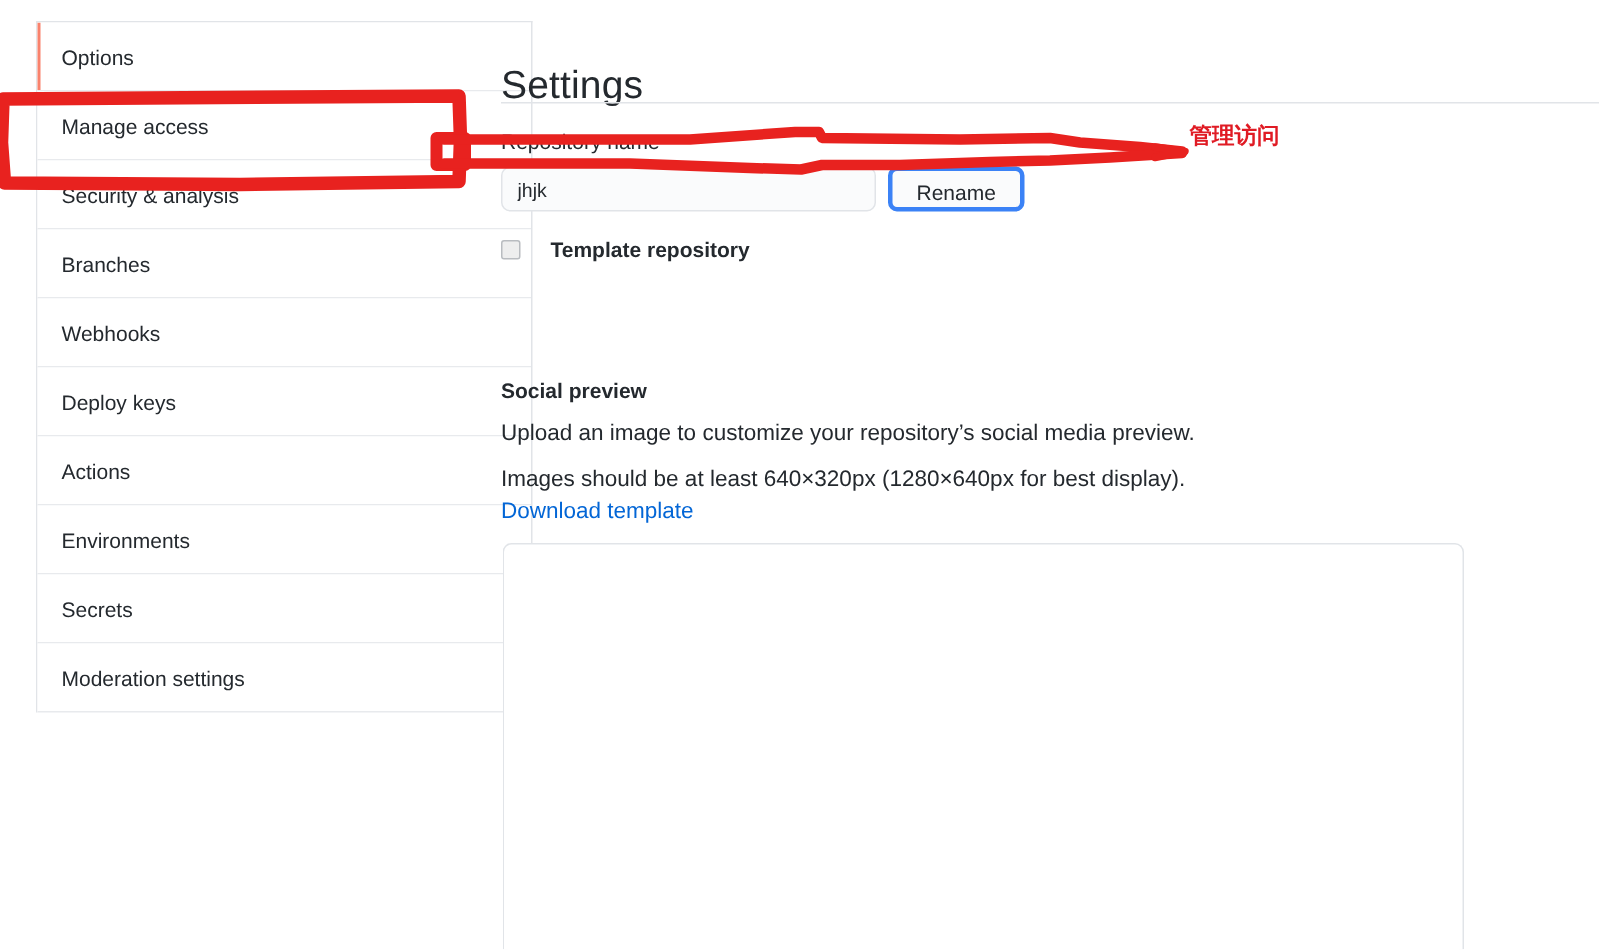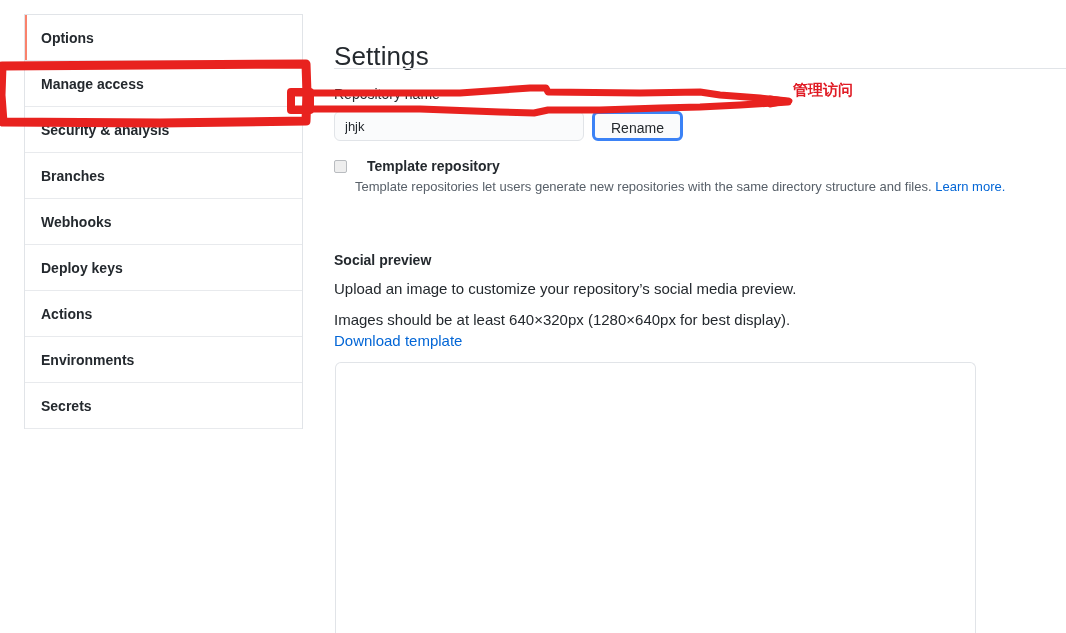--- a/index.html
+++ b/index.html
@@ -13,26 +13,25 @@
   #page {
     position: relative;
     width: 1066px; height: 633px;
     background: #ffffff;
   }
 
   
   .sidebar {
     position: absolute;
     left: 24px; top: 14px;
-    width: 279px;
+    width: 331px;
     border: 1px solid #e1e4e8;
     border-top: 1px solid #e1e4e8;
     border-bottom: none;
     background: #ffffff;
-    font-weight: bold;
   }
   .nav-item {
     position: relative;
     height: 46px;
     line-height: 46px;
     padding-left: 16px;
     font-size: 14px;
     color: #24292e;
     border-bottom: 1px solid #e8eaed;
     background: #ffffff;
@@ -210,38 +209,37 @@
     </div>
     <div class="nav-item">
       <span>Actions</span>
     </div>
     <div class="nav-item">
       <span>Environments</span>
     </div>
     <div class="nav-item">
       <span>Secrets</span>
     </div>
+    <div class="nav-item">
+      <span>Moderation settings</span>
+    </div>
   </nav>
 
   <main class="main">
 
     <h1 class="page-title">Settings</h1>
     <div class="title-divider"></div>
 
     <div class="field-label">Repository name</div>
     <input class="repo-input" type="text" value="jhjk" style="">
     <button class="rename-btn">Rename</button>
 
     <div class="tmpl-row">
       <span class="checkbox"></span>
       <span class="tmpl-label">Template repository</span>
-    </div>
-    <div class="tmpl-desc">
-      <span>Template repositories let users generate new repositories with the same directory structure and files.</span>
-      <a class="link" href="#">Learn more.</a>
     </div>
 
     <div class="social-title">Social preview</div>
     <div class="social-line1">Upload an image to customize your repository’s social media preview.</div>
     <div class="social-line2">Images should be at least 640×320px (1280×640px for best display).</div>
     <div class="social-dl">
       <a class="link" href="#">Download template</a>
     </div>
 
     <div class="social-box"></div>

